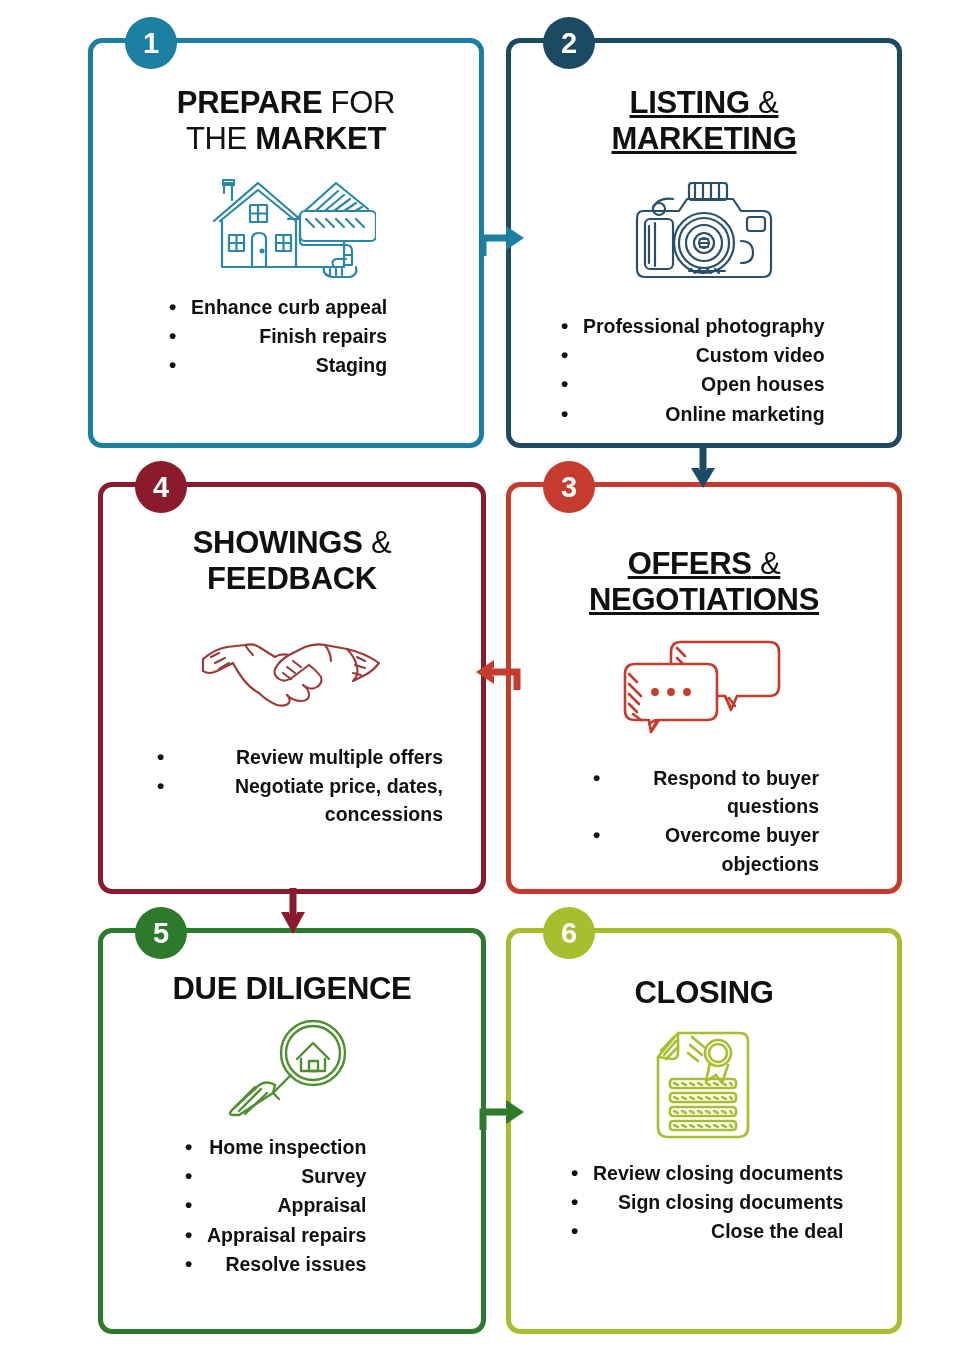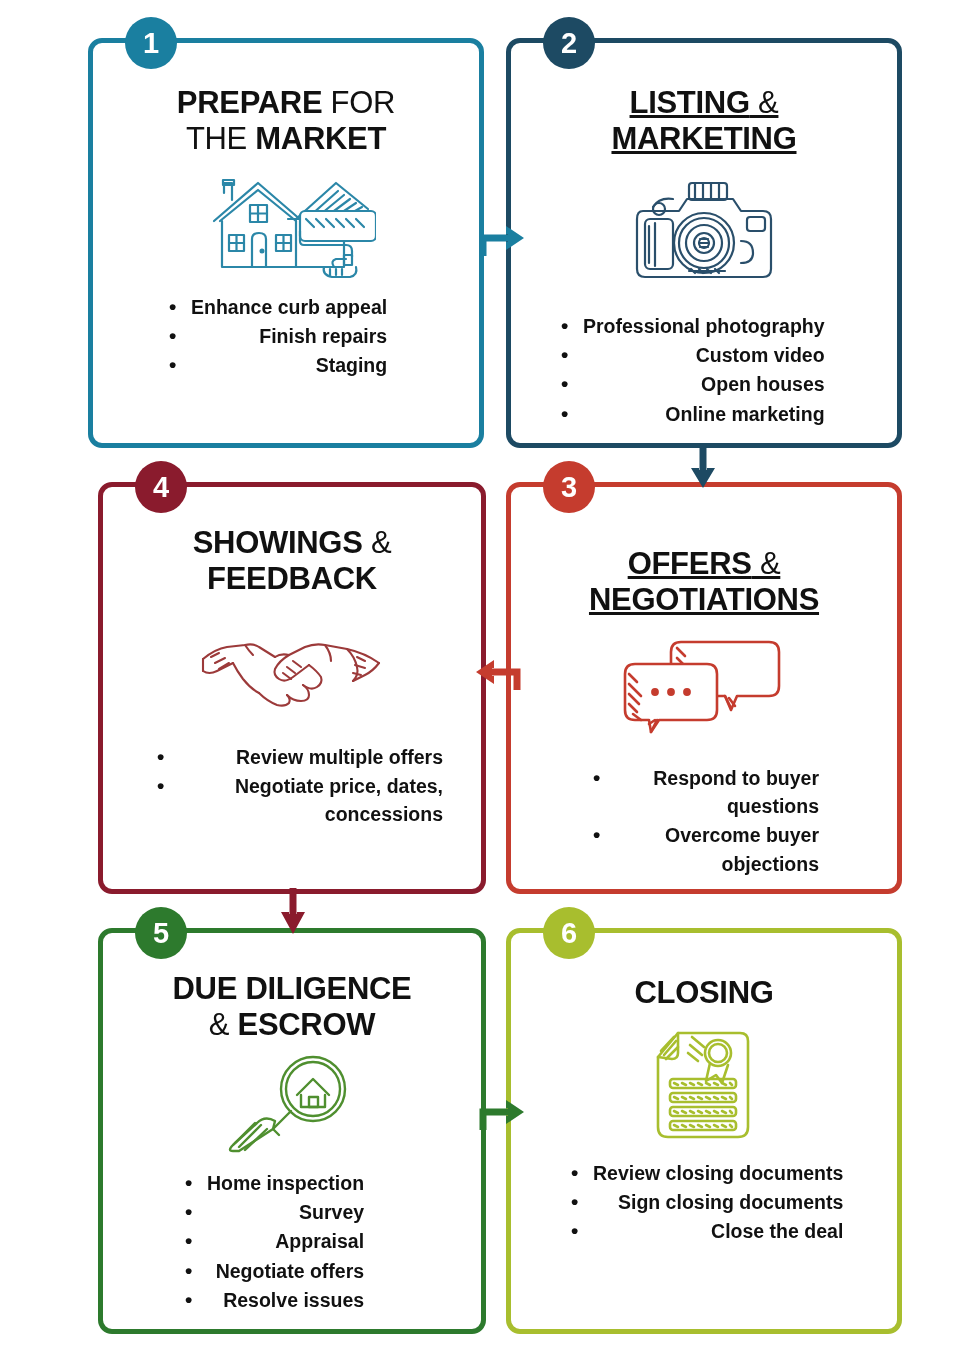--- a/index.html
+++ b/index.html
@@ -252,21 +252,20 @@
     <ul class="bullets" style="margin-top:30px; align-self:flex-start; margin-left:78px; max-width:230px;">
       <li>Respond to buyer questions</li>
       <li>Overcome buyer objections</li>
     </ul>
   </div>
 
   <div class="card" id="card-5" style="left:98px; top:928px; width:388px; height:406px; border-color:#2d7a2d;">
     <div class="badge" style="background:#2d7a2d;">5</div>
     <div class="title" style="margin-top:38px;">
       <div><b>DUE DILIGENCE</b></div>
-      <div><span class="amp">&amp; </span><b>ESCROW</b></div>
     </div>
     <div class="icon-wrap" style="margin-top:10px;height:100px;">
       <span>
       <svg width="150" height="100" viewBox="0 0 150 100">
         <g fill="none" stroke="#4f8f2f" stroke-width="2.4" stroke-linecap="round" stroke-linejoin="round">
           <circle cx="96" cy="36" r="32"></circle>
           <circle cx="96" cy="36" r="27"></circle>
           <path d="M80 42 L96 26 L112 42"></path>
           <path d="M84 42 L84 54 L108 54 L108 42"></path>
           <rect x="92" y="44" width="9" height="10"></rect>
@@ -275,21 +274,21 @@
           <path d="M44 72 L22 94 M50 76 L28 97 M38 70 L18 90"></path>
           <path d="M56 76 L62 82"></path>
         </g>
       </svg>
       </span>
     </div>
     <ul class="bullets" style="margin-top:16px; align-self:flex-start; margin-left:78px;">
       <li>Home inspection</li>
       <li>Survey</li>
       <li>Appraisal</li>
-      <li>Negotiate offers</li>
+      <li>Appraisal repairs</li>
       <li>Resolve issues</li>
     </ul>
   </div>
 
   <div class="card" id="card-6" style="left:506px; top:928px; width:396px; height:406px; border-color:#a8be2e;">
     <div class="badge" style="background:#a8be2e;">6</div>
     <div class="title" style="margin-top:42px;">
       <div><b>CLOSING</b></div>
     </div>
     <div class="icon-wrap" style="margin-top:16px;height:118px;">

